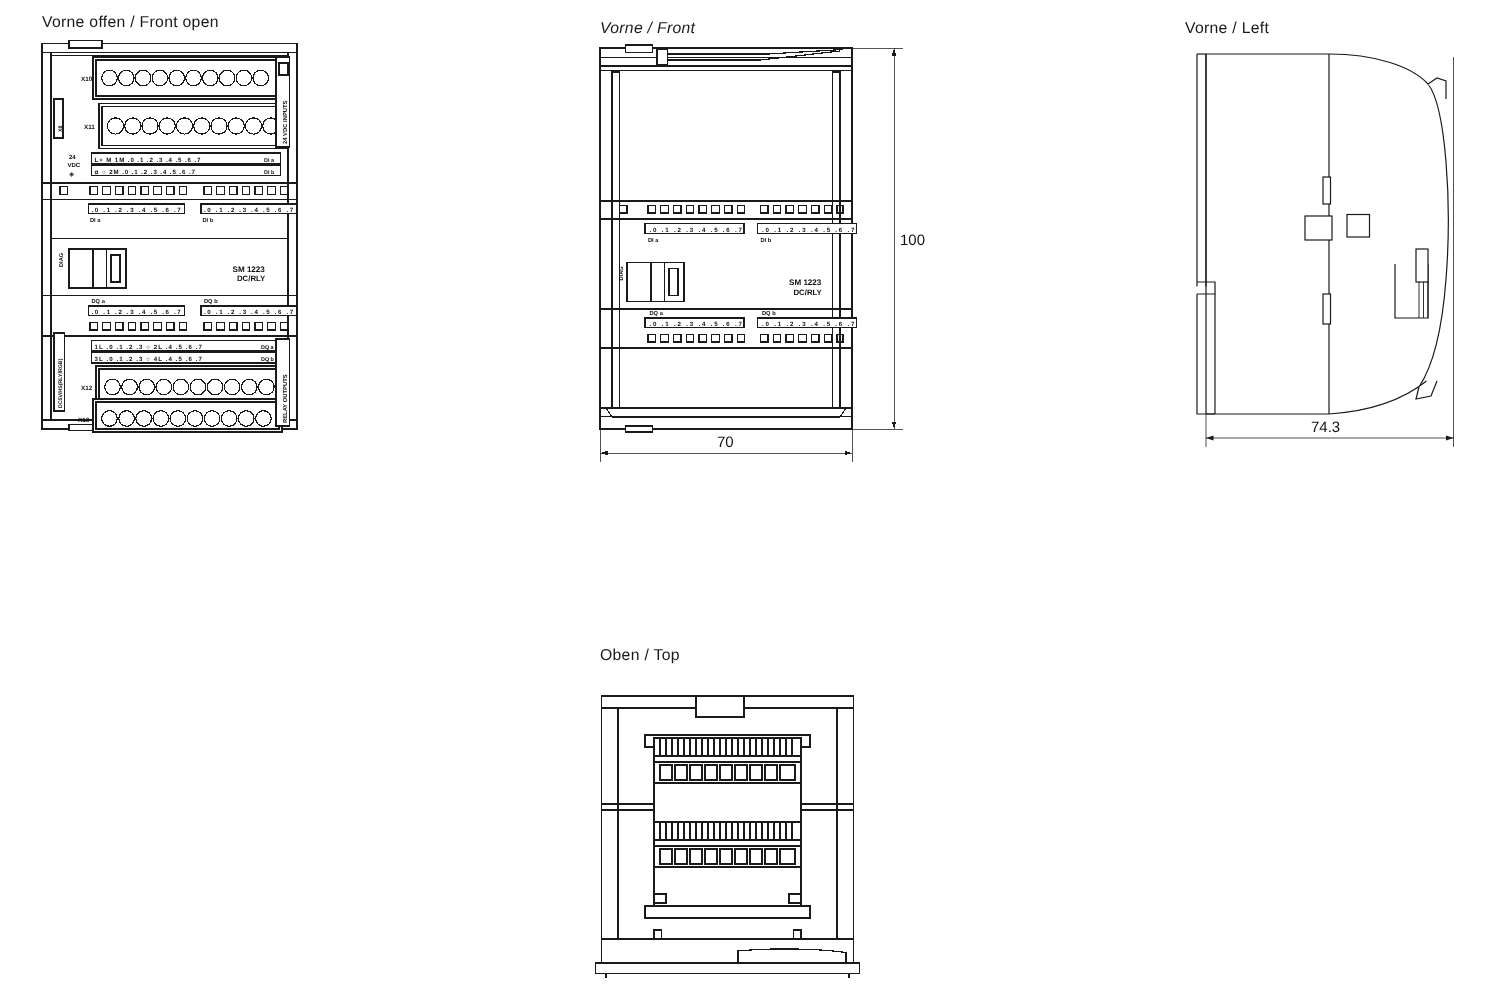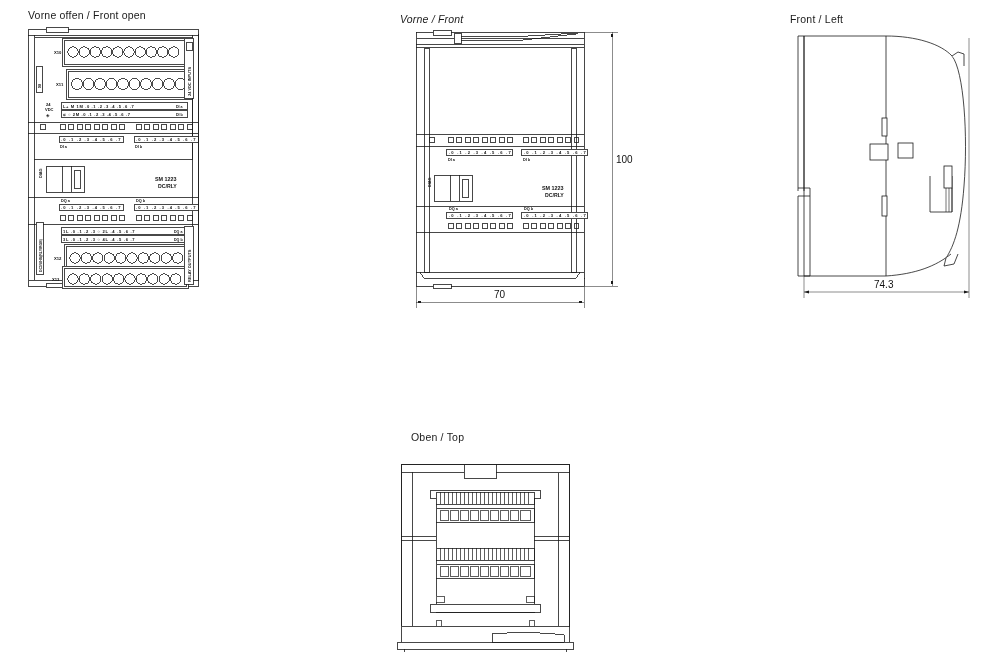--- a/index.html
+++ b/index.html
@@ -226,21 +226,21 @@
         <text x="0" y="0" font-size="3.9" font-weight="bold" transform="translate(167.4,70) rotate(-90)">24 VDC INPUTS</text>
         <text x="0" y="0" font-size="3.9" font-weight="bold" transform="translate(167.4,256) rotate(-90)">RELAY OUTPUTS</text>
         <text x="0" y="0" font-size="3.5" font-weight="bold" transform="translate(17,62) rotate(-90)">X8</text>
         <text x="0" y="0" font-size="3.5" font-weight="bold" transform="translate(17.5,246) rotate(-90)">DC5V/HS(RLY/RGB)</text>
       </g>
     </svg>
   </div>
 
   <div class="view-title" style="left:400px; top:13px;font-style:italic;">Vorne / Front</div>
 
-  <div class="view" style="left:408px; top:26px;">
+  <div class="view" style="left:392px; top:26px;">
     <svg width="225" height="280" viewBox="0 0 225 280">
       <g fill="none" stroke="#1a1a1a" stroke-width="0.8" shape-rendering="crispEdges">
 
         <rect x="8" y="12" width="168" height="240" fill="#ffffff"></rect>
 
         <path d="M8 12 L8 6 L176 6 L176 12" fill="#ffffff"></path>
         <rect x="25" y="4" width="18" height="5" fill="#ffffff"></rect>
         <rect x="46" y="7" width="7" height="10" fill="#ffffff"></rect>
 
         <path d="M53 10 L120 10 L170 7" fill="none"></path>
@@ -337,21 +337,21 @@
         <text x="137" y="170.5" font-size="5.2" font-weight="bold">DC/RLY</text>
 
         <text x="0" y="0" font-size="3.8" font-weight="bold" transform="translate(23,161) rotate(-90)">DIAG</text>
 
         <text x="208" y="137" class="dim-text">100</text>
         <text x="86" y="272" class="dim-text">70</text>
       </g>
     </svg>
   </div>
 
-  <div class="view-title" style="left:790px; top:13px;">Front / Left</div>
+  <div class="view-title" style="left:790px; top:13px;">Vorne / Left</div>
 
   <div class="view" style="left:786px; top:26px;">
     <svg width="210" height="280" viewBox="0 0 210 280">
       <g fill="none" stroke="#1a1a1a" stroke-width="0.8">
 
         <path d="M12 10 L12 162 L12 165"></path>
         <path d="M12 10 L18 10"></path>
         <path d="M12 162 L24 162 L24 170 L12 170"></path>
         <path d="M18 10 L18 165"></path>
         <path d="M24 170 L24 250"></path>
@@ -386,21 +386,21 @@
         <path d="M18 266 l5 -1.6 l0 3.2 z" fill="#1a1a1a" stroke="none"></path>
         <path d="M183 266 l-5 -1.6 l0 3.2 z" fill="#1a1a1a" stroke="none"></path>
       </g>
 
       <g font-family="Liberation Sans, sans-serif" fill="#111111">
         <text x="88" y="262" class="dim-text">74.3</text>
       </g>
     </svg>
   </div>
 
-  <div class="view-title" style="left:411px; top:431px;text-align:center;">Oben / Top</div>
+  <div class="view-title" style="left:400px; top:431px;text-align:center;">Oben / Top</div>
 
   <div class="view" style="left:392px; top:450px;">
     <svg width="200" height="205" viewBox="0 0 200 205">
       <g fill="none" stroke="#1a1a1a" stroke-width="0.8" shape-rendering="crispEdges">
 
         <rect x="9" y="14" width="168" height="8" fill="#ffffff"></rect>
 
         <rect x="72" y="14" width="32" height="14" fill="#ffffff"></rect>
 
         <rect x="9" y="22" width="11" height="154" fill="#ffffff"></rect>

